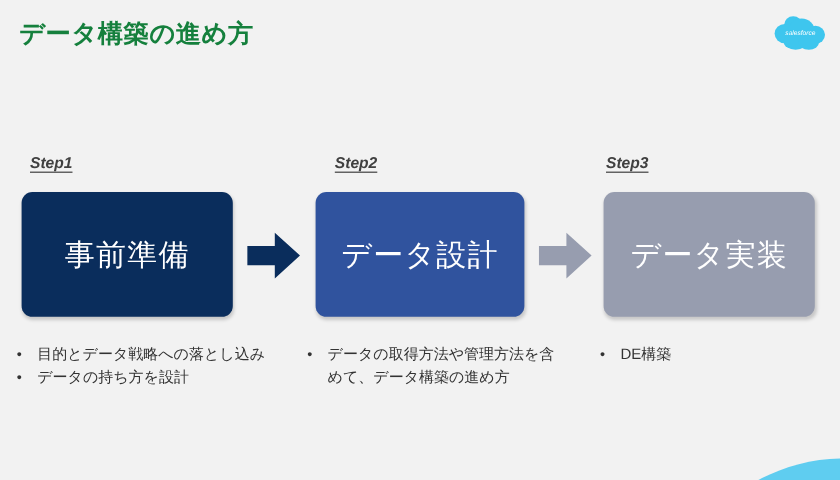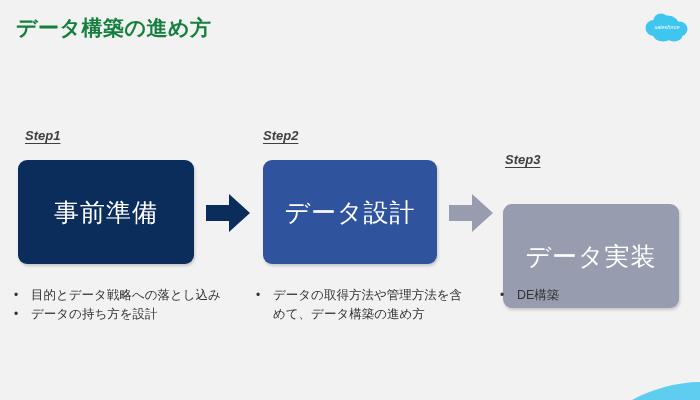--- a/index.html
+++ b/index.html
@@ -50,22 +50,22 @@
     top: 128px;
     font-size: 13px;
     font-style: italic;
     font-weight: bold;
     color: #404040;
     text-decoration: underline;
     text-underline-offset: 3px;
     white-space: nowrap;
   }
   #step-label-1 { left: 25px; }
-  #step-label-2 { left: 263px; }
-  #step-label-3 { left: 505px; margin-top: 24px; }
+  #step-label-2 { left: 279px; }
+  #step-label-3 { left: 505px; }
 
   
   .step-box {
     position: absolute;
     top: 160px;
     height: 104px;
     border-radius: 9px;
     display: flex;
     align-items: center;
     justify-content: center;
@@ -83,21 +83,20 @@
   }
   #step-box-2 {
     left: 263px;
     width: 174px;
     background: #30539e;
   }
   #step-box-3 {
     left: 503px;
     width: 176px;
     background: #979daf;
-    margin-top: 44px;
   }
 
   
   .arrow {
     position: absolute;
     top: 192px;
     width: 45px;
     height: 42px;
   }
   #arrow-1 { left: 206px; }

